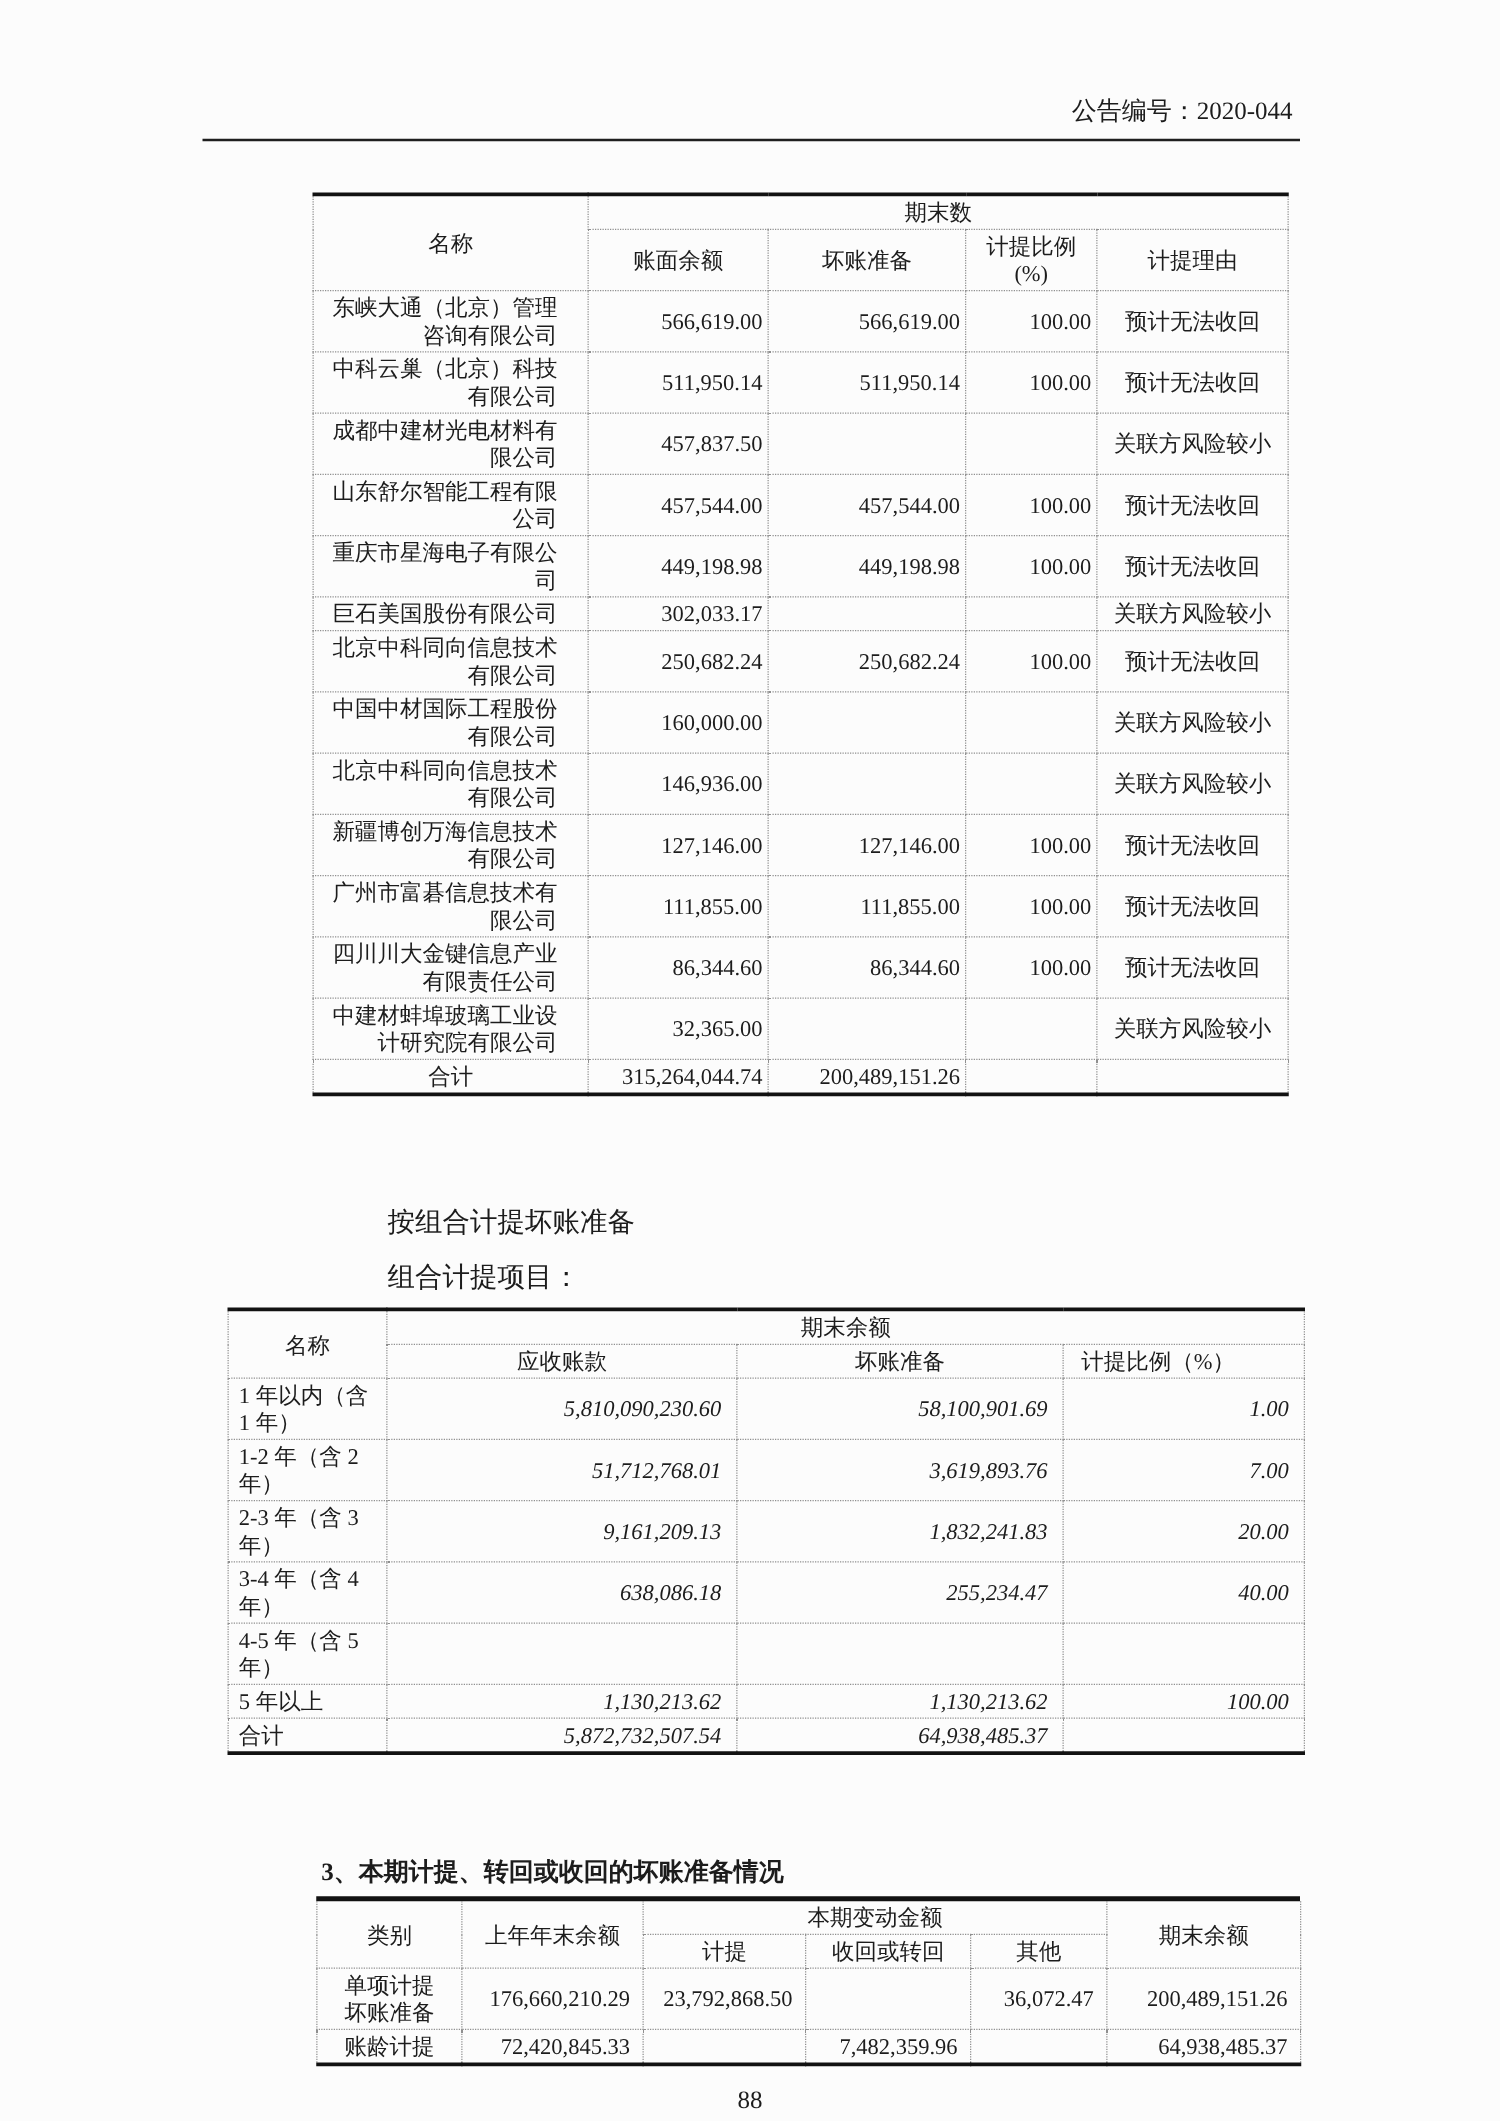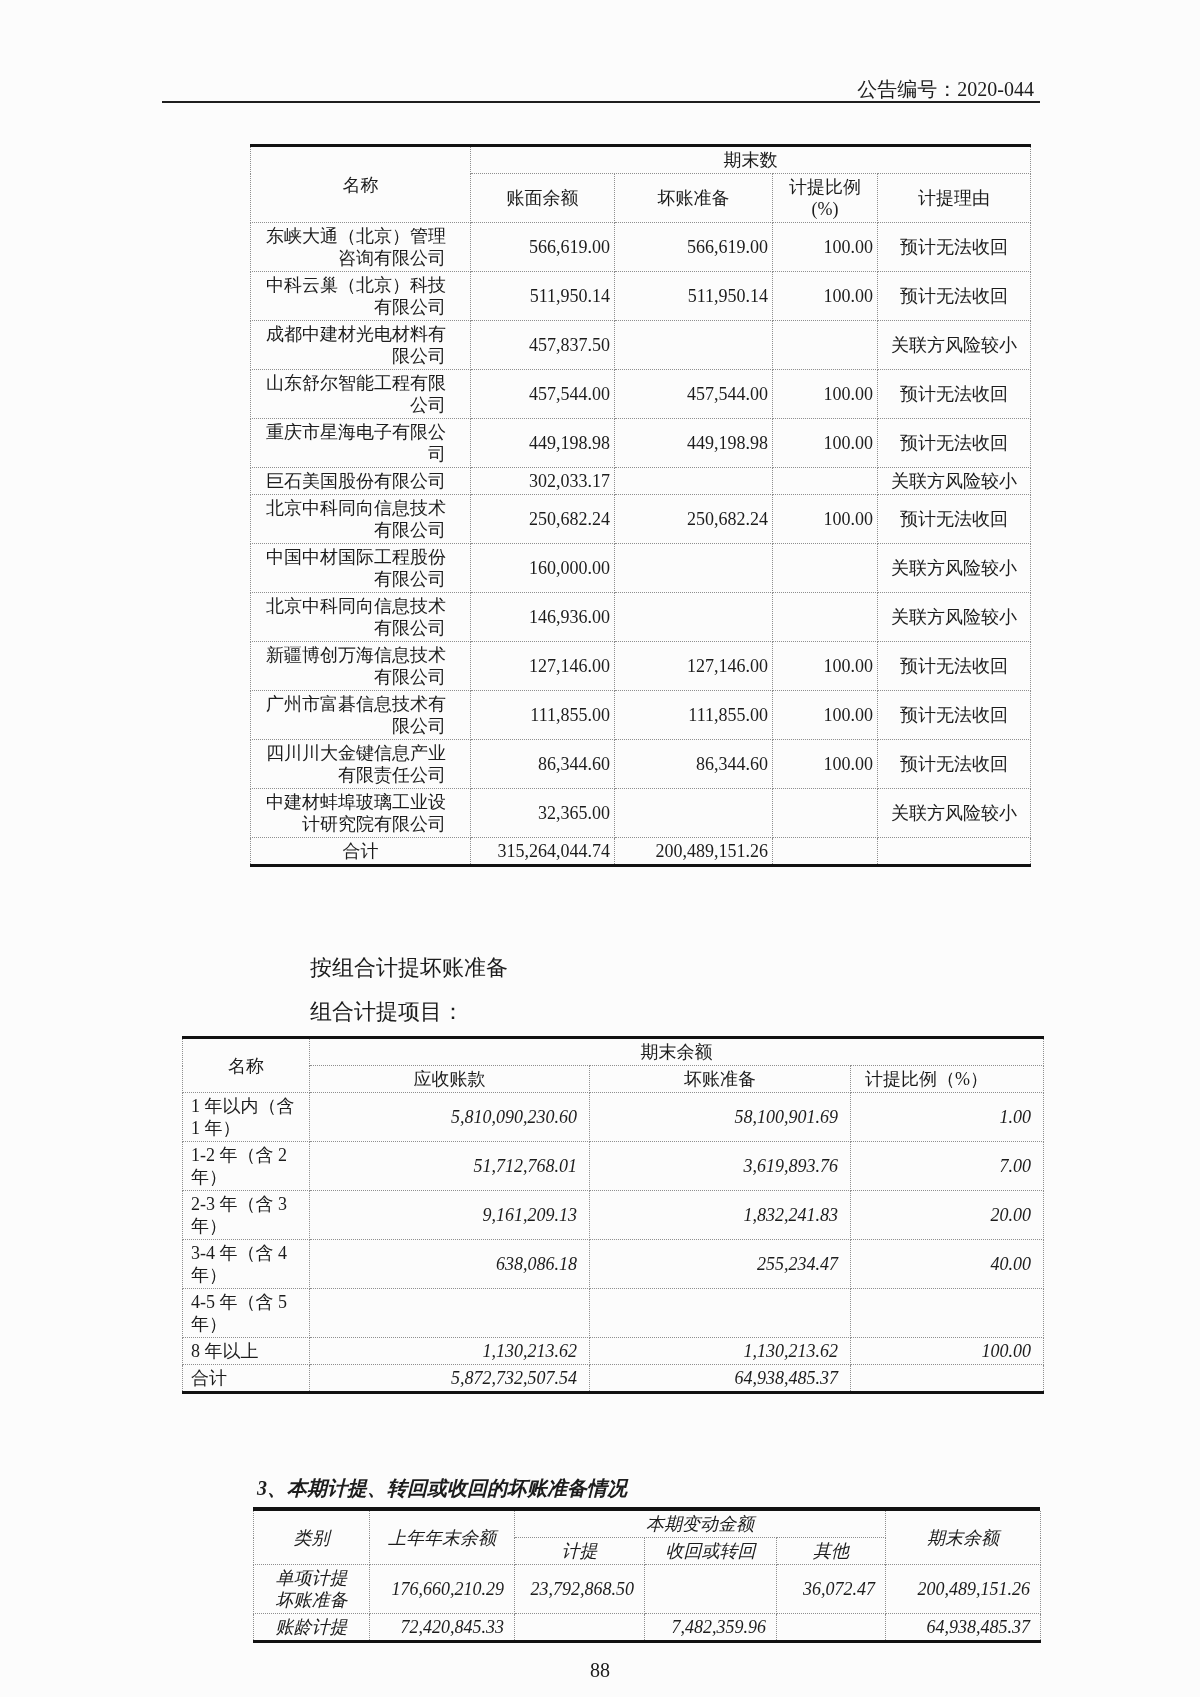--- a/index.html
+++ b/index.html
@@ -10,21 +10,21 @@
     margin:0 auto;
     background:#fcfcfc;
     font-family:"Liberation Serif","DejaVu Serif",serif;
     color:#1c1c1c;
     overflow:hidden;
   }
 
   
   .doc-header {
     margin:78px 160px 0 162px;
-    padding:0 6px 0 0;
+    padding:0 6px 10px 0;
     border-bottom:2px solid #1f1f1f;
     text-align:right;
     font-size:20px;
     line-height:23px;
   }
 
   
   table.t {
     border-collapse:collapse;
     table-layout:fixed;
@@ -59,21 +59,21 @@
   .para2 { margin:20px 15px 0 310px; }
 
   
   .t2-sec { margin:12px 0 0 182px; }
   table.t2 { width:861px; }
   .t2 td.c-name { text-align:left; padding:2px 4px 2px 8px; }
   .t2 th.h-ratio { text-align:left; padding-left:14px; }
   .t2 td.num { padding-right:12px;font-style:italic; }
 
   
-  .sec3 { margin:82px 0 0 253px; width:787px;font-style:italic; }
+  .sec3 { margin:82px 0 0 253px; width:787px; }
   .sec3 h3 {
     margin:0;
     padding:0 0 7px 4px;
     font-size:20px;
     line-height:24px;
     font-weight:bold;
     border-bottom:4px solid #121212;
   }
   table.t3 { width:787px; border-top:none; }
   .t3 thead tr:first-child th { border-top:none; }
@@ -266,21 +266,21 @@
     <td class="num">255,234.47</td>
     <td class="num">40.00</td>
   </tr>
           <tr>
     <td class="c-name">4-5 年（含 5 年）</td>
     <td class="num"></td>
     <td class="num"></td>
     <td class="num"></td>
   </tr>
           <tr>
-    <td class="c-name">8 年以上</td>
+    <td class="c-name">5 年以上</td>
     <td class="num">1,130,213.62</td>
     <td class="num">1,130,213.62</td>
     <td class="num">100.00</td>
   </tr>
           <tr>
     <td class="c-name">合计</td>
     <td class="num">5,872,732,507.54</td>
     <td class="num">64,938,485.37</td>
     <td class="num"></td>
   </tr>

